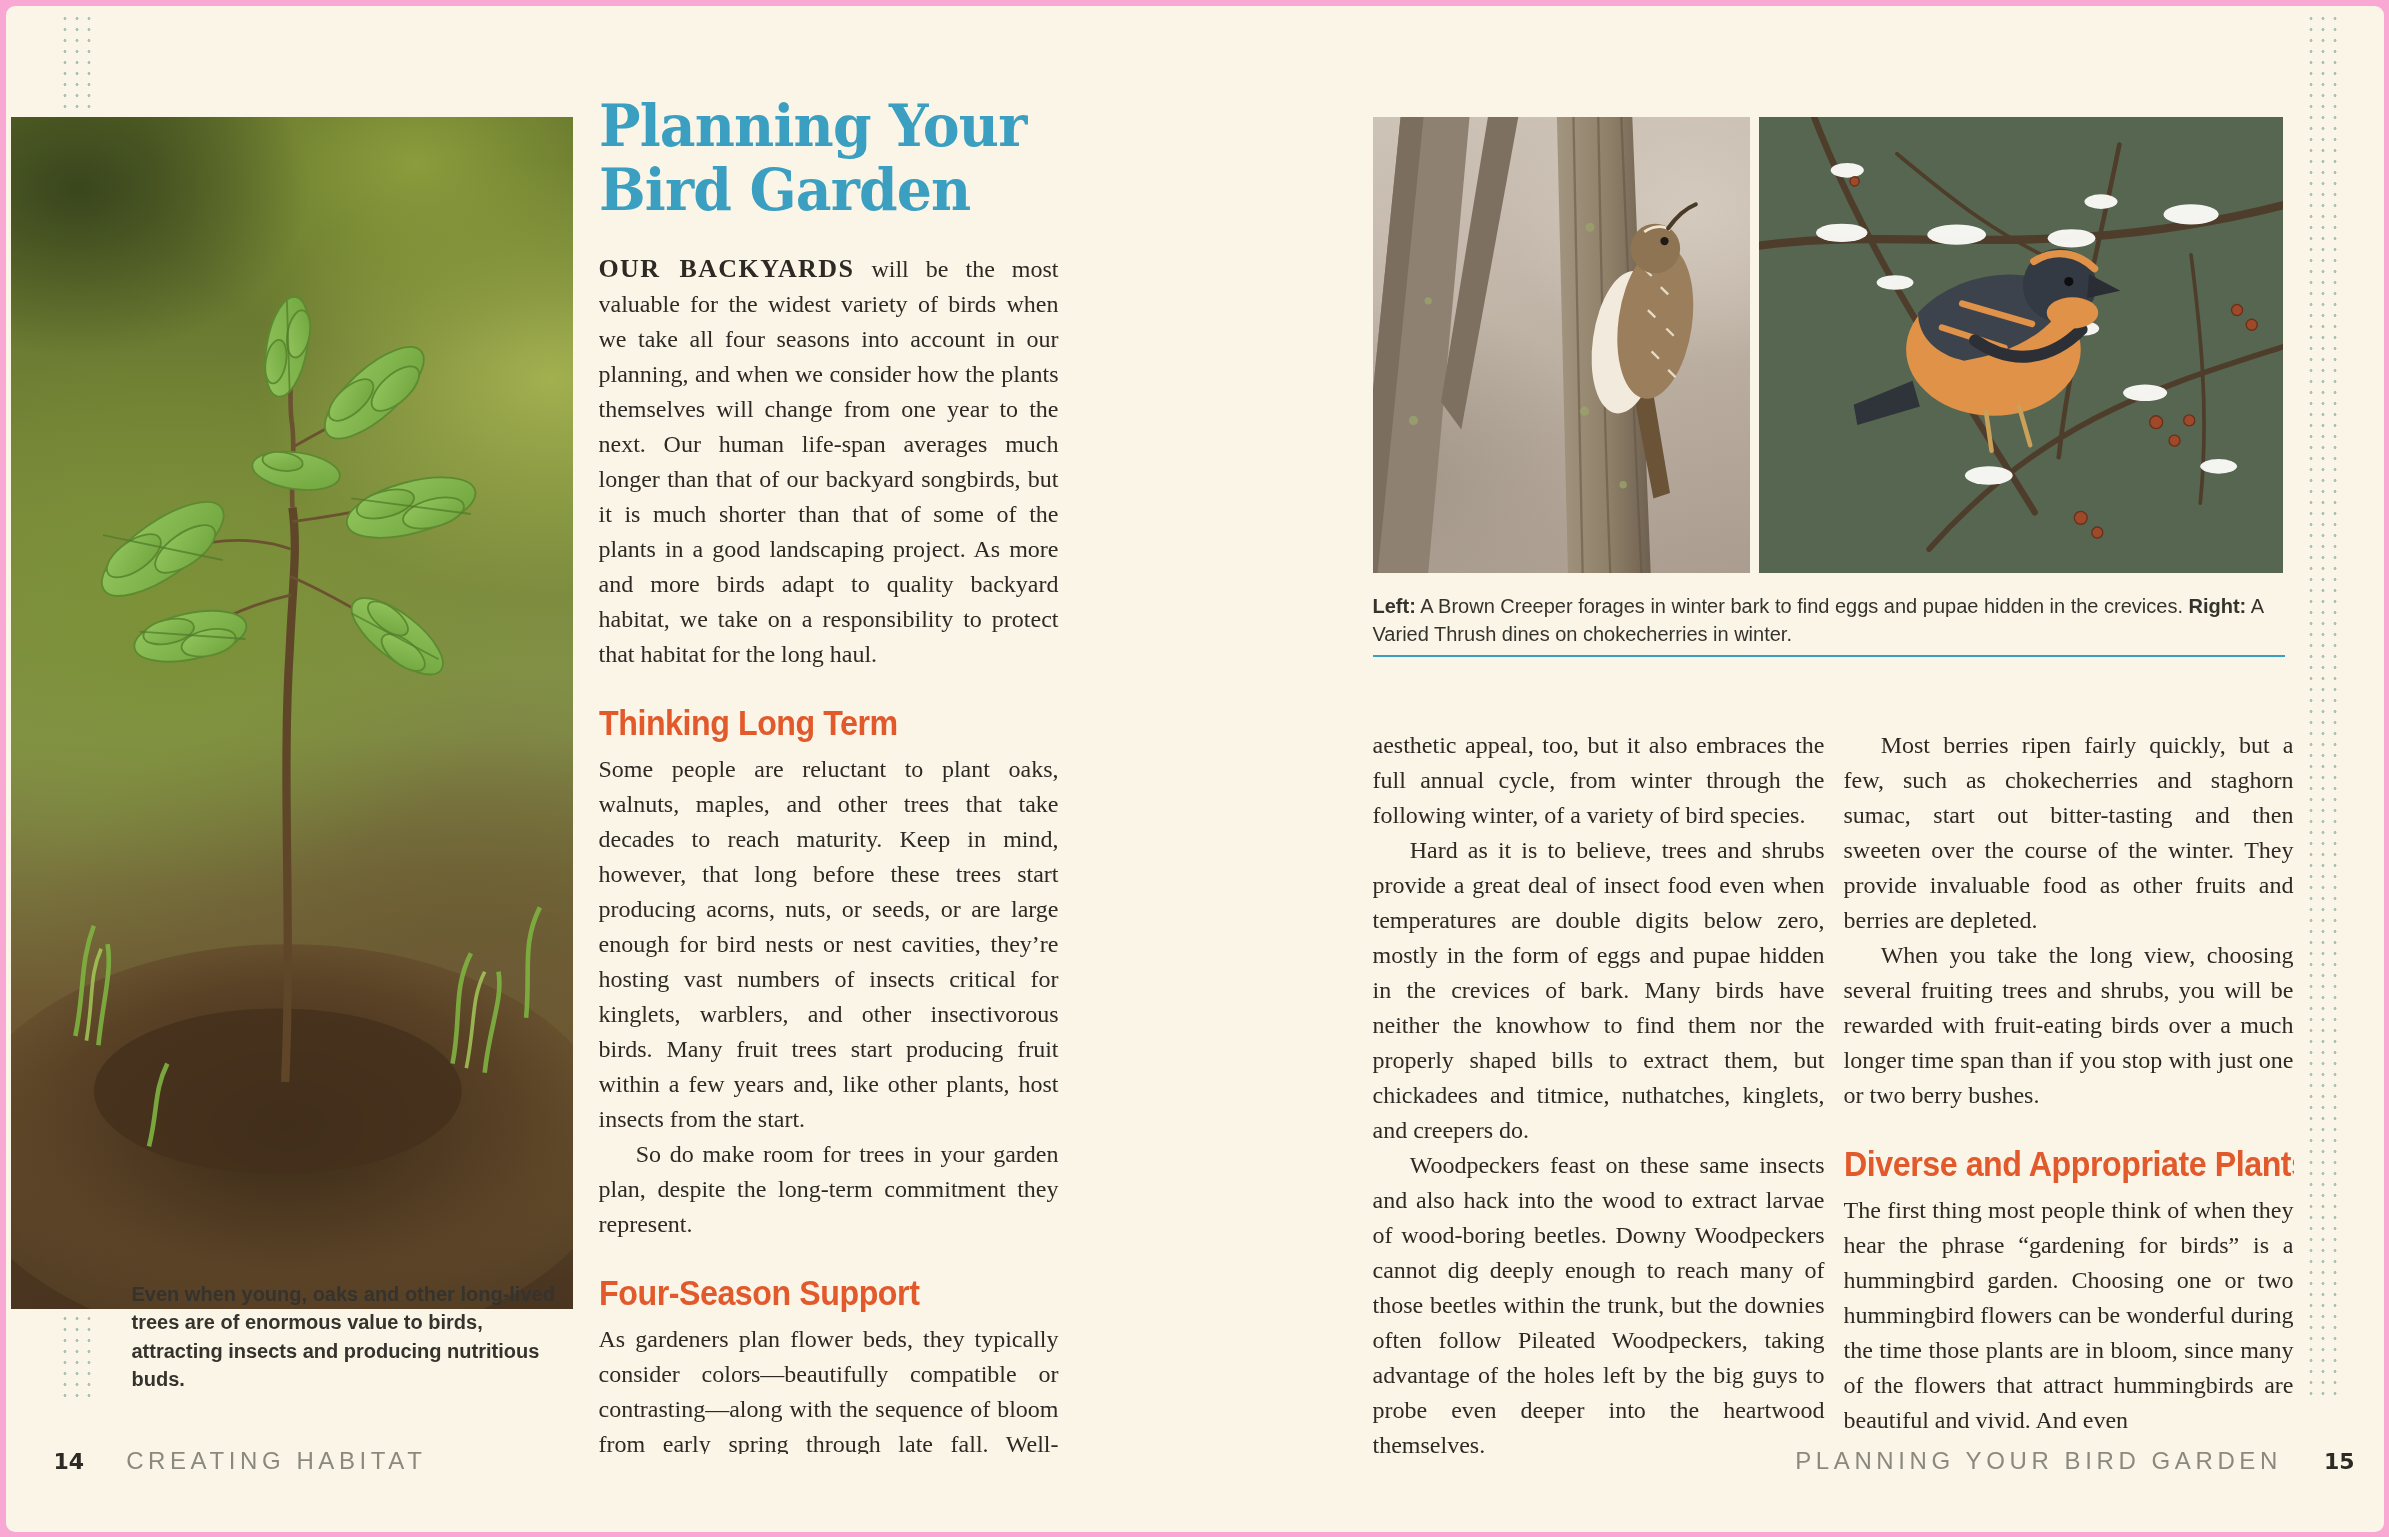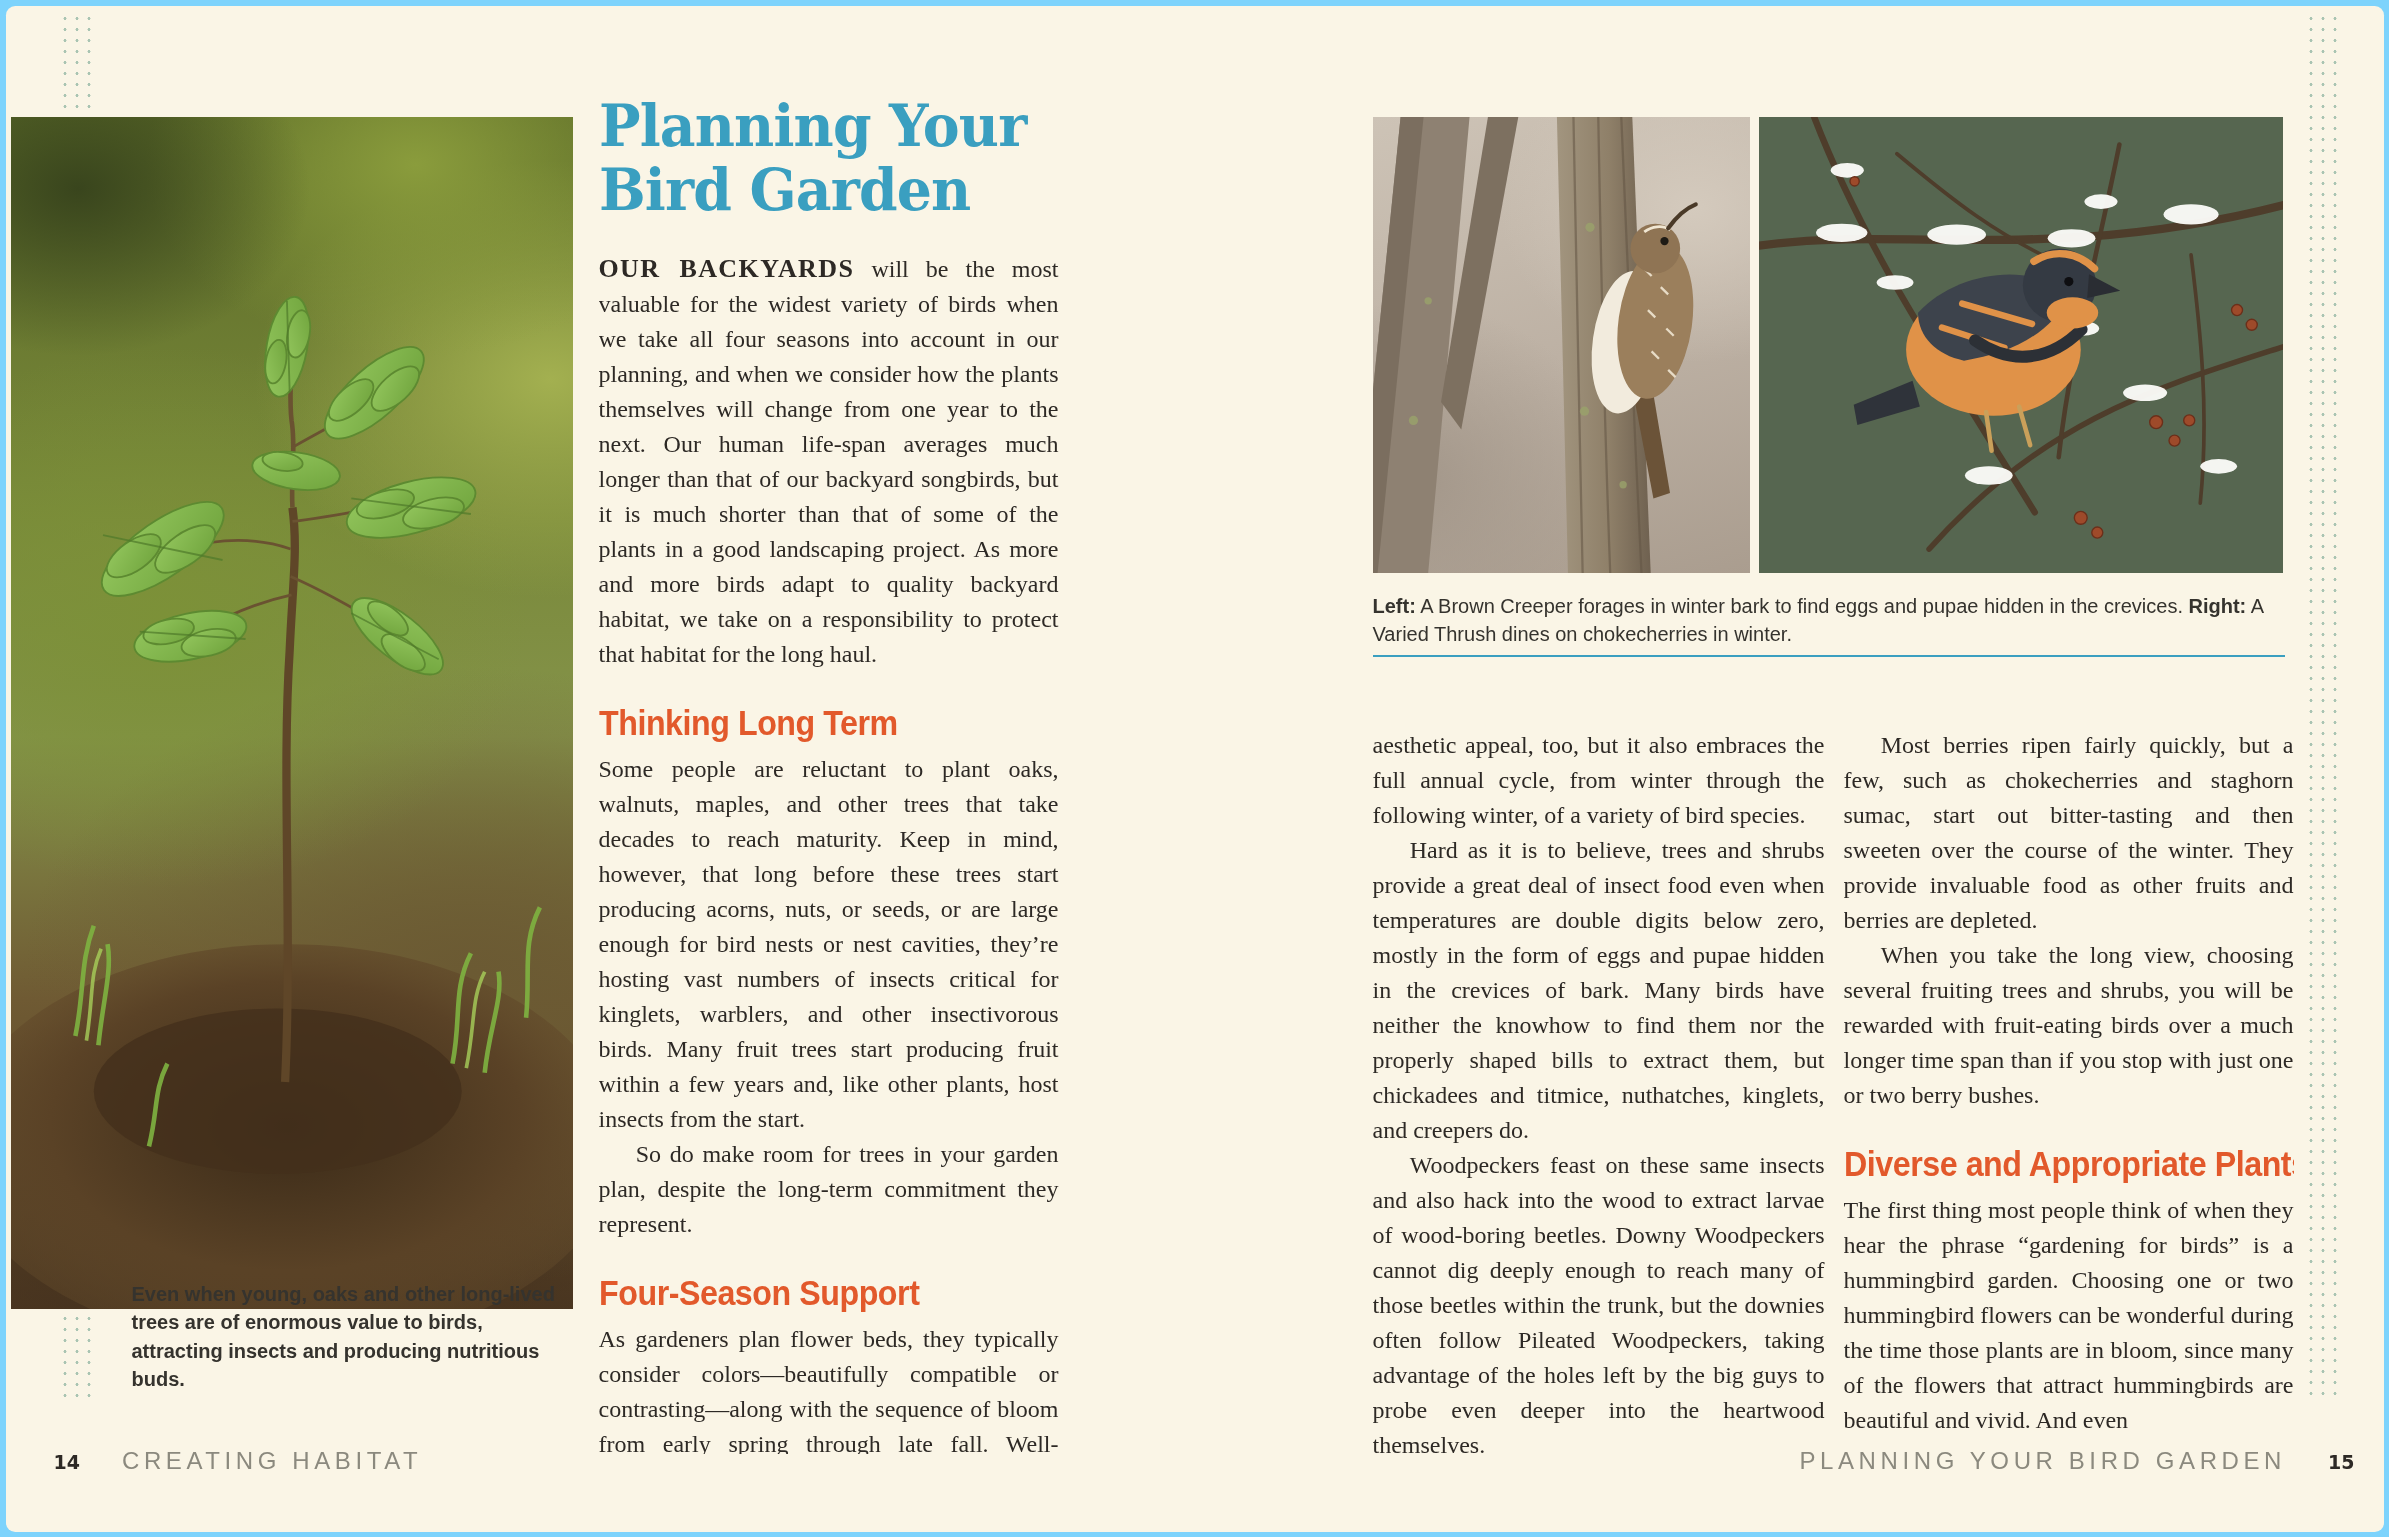--- a/index.html
+++ b/index.html
@@ -1,16 +1,16 @@
 <!DOCTYPE html>
 <html style="font-size:14.7px"><head>
 <meta charset="utf-8">
 <style>
   html,body{margin:0;padding:0;background:#8e8e8e;}
-  .frame{width:2389px;height:1537px;box-sizing:border-box;padding:5.5px;background:#7dd3fc;
+  .frame{width:2389px;height:1537px;box-sizing:border-box;padding:5.5px;background:#f9a8d4;
          font-family:"Liberation Serif",serif;}
   .stage{position:relative;width:100%;height:100%;background:#faf5e6;border-radius:9.2px;
          overflow:hidden;}
 
   
   .dots{position:absolute;background-image:radial-gradient(circle,#a9c4b2 1.3px,rgba(0,0,0,0) 1.7px);
         background-size:12px 11px;}
   .dots-left-top{left:53px;top:7.4px;width:33px;height:103px;}
   .dots-left-mid{left:53px;top:1307px;width:33px;height:90px;}
   .dots-right{left:2299px;top:7.4px;width:33px;height:1386px;}
@@ -63,21 +63,21 @@
 
   .caption{font-family:"Liberation Sans",sans-serif;font-weight:bold;color:#35332e;
            font-size:20px;line-height:28.5px;}
   .cap-left{position:absolute;left:126px;top:1274px;width:432px;}
   .cap-right{position:absolute;left:1367px;top:586px;width:914px;font-weight:normal;}
   .cap-right b{font-weight:bold;text-align:right;}
   .rule{position:absolute;left:1367px;top:649px;width:912px;height:2.8px;background:#3a9fc0;}
 
   .footer{position:absolute;top:1441px;display:flex;align-items:baseline;gap:42px;
           font-family:"Liberation Sans",sans-serif;}
-  .footer .pagenum{font-family:"DejaVu Sans",sans-serif;font-weight:bold;font-size:19px;
+  .footer .pagenum{font-family:"DejaVu Sans",sans-serif;font-weight:bold;font-size:22px;
           color:#2d2925;}
   .footer .chap{font-size:24px;letter-spacing:4.6px;color:#8b897e;}
   .footer-left{left:48px;}
   .footer-right{left:1397px;width:952px;justify-content:flex-end;}
 </style>
 </head>
 <body>
 
 <div class="frame">
 <div class="stage">

